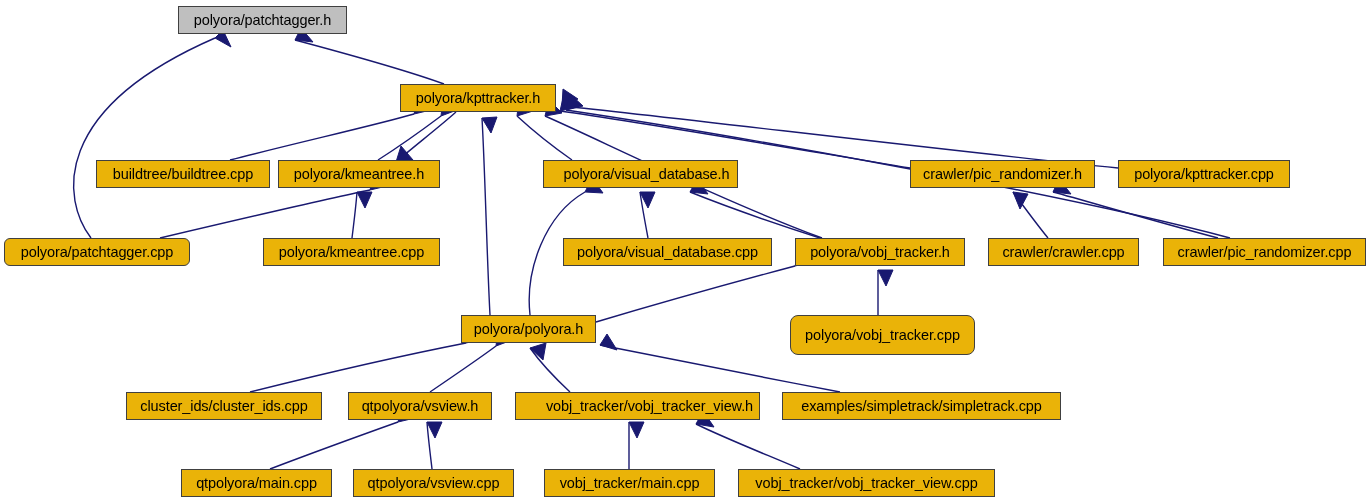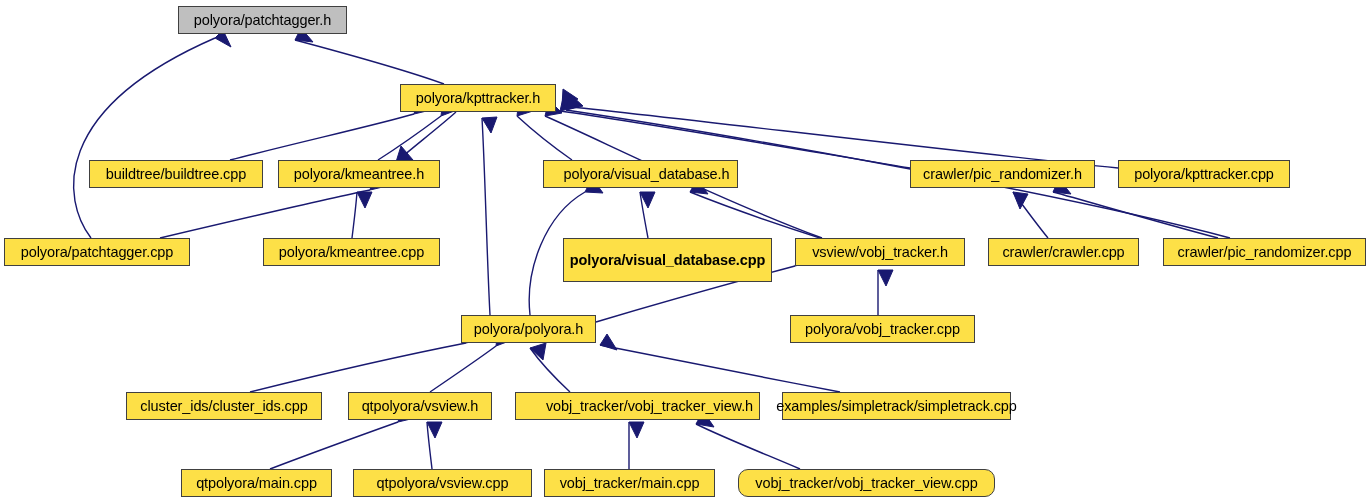--- a/index.html
+++ b/index.html
@@ -29,21 +29,21 @@
   }
   .edge-head {
     fill: #191970;
     stroke: #191970;
     stroke-width: 1;
   }
   .node-box {
     position: absolute;
     box-sizing: border-box;
     border: 1px solid #404040;
-    background: #fde047;
+    background: #eab308;
     display: flex;
     align-items: center;
     justify-content: center;
     white-space: nowrap;
   }
   .node-box.root {
     background: #bfbfbf;
     border-color: #404040;
   }
   .node-label {
@@ -118,77 +118,77 @@
         <path class="edge-head" d="M 696,424 l 18,3 l -11,-16 z" fill="#191970"></path>
       </g>
   </svg>
   <div id="node-layer">
       <div class="node-box root" style="left: 178px; top: 6px; width: 169px; height: 28px;">
         <span class="node-label">polyora/patchtagger.h</span>
       </div>
       <div class="node-box" style="left: 400px; top: 84px; width: 156px; height: 28px;">
         <span class="node-label">polyora/kpttracker.h</span>
       </div>
-      <div class="node-box" style="left: 89px; top: 160px; width: 174px; height: 28px;">
+      <div class="node-box" style="left: 96px; top: 160px; width: 174px; height: 28px;">
         <span class="node-label">buildtree/buildtree.cpp</span>
       </div>
       <div class="node-box" style="left: 278px; top: 160px; width: 162px; height: 28px;">
         <span class="node-label">polyora/kmeantree.h</span>
       </div>
       <div class="node-box" style="left: 543px; top: 160px; width: 195px; height: 28px; padding-left: 12px;">
         <span class="node-label">polyora/visual_database.h</span>
       </div>
       <div class="node-box" style="left: 910px; top: 160px; width: 185px; height: 28px;">
         <span class="node-label">crawler/pic_randomizer.h</span>
       </div>
       <div class="node-box" style="left: 1118px; top: 160px; width: 172px; height: 28px;">
         <span class="node-label">polyora/kpttracker.cpp</span>
       </div>
-      <div class="node-box" style="left: 4px; top: 238px; width: 186px; height: 28px;">
+      <div class="node-box" style="left: 4px; top: 238px; width: 186px; height: 28px; border-radius: 6px;">
         <span class="node-label">polyora/patchtagger.cpp</span>
       </div>
       <div class="node-box" style="left: 263px; top: 238px; width: 177px; height: 28px;">
         <span class="node-label">polyora/kmeantree.cpp</span>
       </div>
-      <div class="node-box" style="left: 563px; top: 238px; width: 209px; height: 44px; font-weight: bold;">
+      <div class="node-box" style="left: 563px; top: 238px; width: 209px; height: 28px;">
         <span class="node-label">polyora/visual_database.cpp</span>
       </div>
       <div class="node-box" style="left: 795px; top: 238px; width: 170px; height: 28px;">
-        <span class="node-label">vsview/vobj_tracker.h</span>
+        <span class="node-label">polyora/vobj_tracker.h</span>
       </div>
       <div class="node-box" style="left: 988px; top: 238px; width: 151px; height: 28px;">
         <span class="node-label">crawler/crawler.cpp</span>
       </div>
       <div class="node-box" style="left: 1163px; top: 238px; width: 203px; height: 28px;">
         <span class="node-label">crawler/pic_randomizer.cpp</span>
       </div>
       <div class="node-box" style="left: 461px; top: 315px; width: 135px; height: 28px;">
         <span class="node-label">polyora/polyora.h</span>
       </div>
-      <div class="node-box" style="left: 790px; top: 315px; width: 185px; height: 28px;">
+      <div class="node-box" style="left: 790px; top: 315px; width: 185px; height: 40px; border-radius: 8px;">
         <span class="node-label">polyora/vobj_tracker.cpp</span>
       </div>
       <div class="node-box" style="left: 126px; top: 392px; width: 196px; height: 28px;">
         <span class="node-label">cluster_ids/cluster_ids.cpp</span>
       </div>
       <div class="node-box" style="left: 348px; top: 392px; width: 144px; height: 28px;">
         <span class="node-label">qtpolyora/vsview.h</span>
       </div>
       <div class="node-box" style="left: 515px; top: 392px; width: 245px; height: 28px; padding-left: 24px;">
         <span class="node-label">vobj_tracker/vobj_tracker_view.h</span>
       </div>
-      <div class="node-box" style="left: 782px; top: 392px; width: 229px; height: 28px;">
+      <div class="node-box" style="left: 782px; top: 392px; width: 279px; height: 28px;">
         <span class="node-label">examples/simpletrack/simpletrack.cpp</span>
       </div>
       <div class="node-box" style="left: 181px; top: 469px; width: 151px; height: 28px;">
         <span class="node-label">qtpolyora/main.cpp</span>
       </div>
-      <div class="node-box" style="left: 353px; top: 469px; width: 179px; height: 28px;">
+      <div class="node-box" style="left: 353px; top: 469px; width: 161px; height: 28px;">
         <span class="node-label">qtpolyora/vsview.cpp</span>
       </div>
       <div class="node-box" style="left: 544px; top: 469px; width: 171px; height: 28px; text-align: right;">
         <span class="node-label">vobj_tracker/main.cpp</span>
       </div>
-      <div class="node-box" style="left: 738px; top: 469px; width: 257px; height: 28px; border-radius: 10px;">
+      <div class="node-box" style="left: 738px; top: 469px; width: 257px; height: 28px;">
         <span class="node-label">vobj_tracker/vobj_tracker_view.cpp</span>
       </div>
     </div>
 </div>
 
 </body></html>

